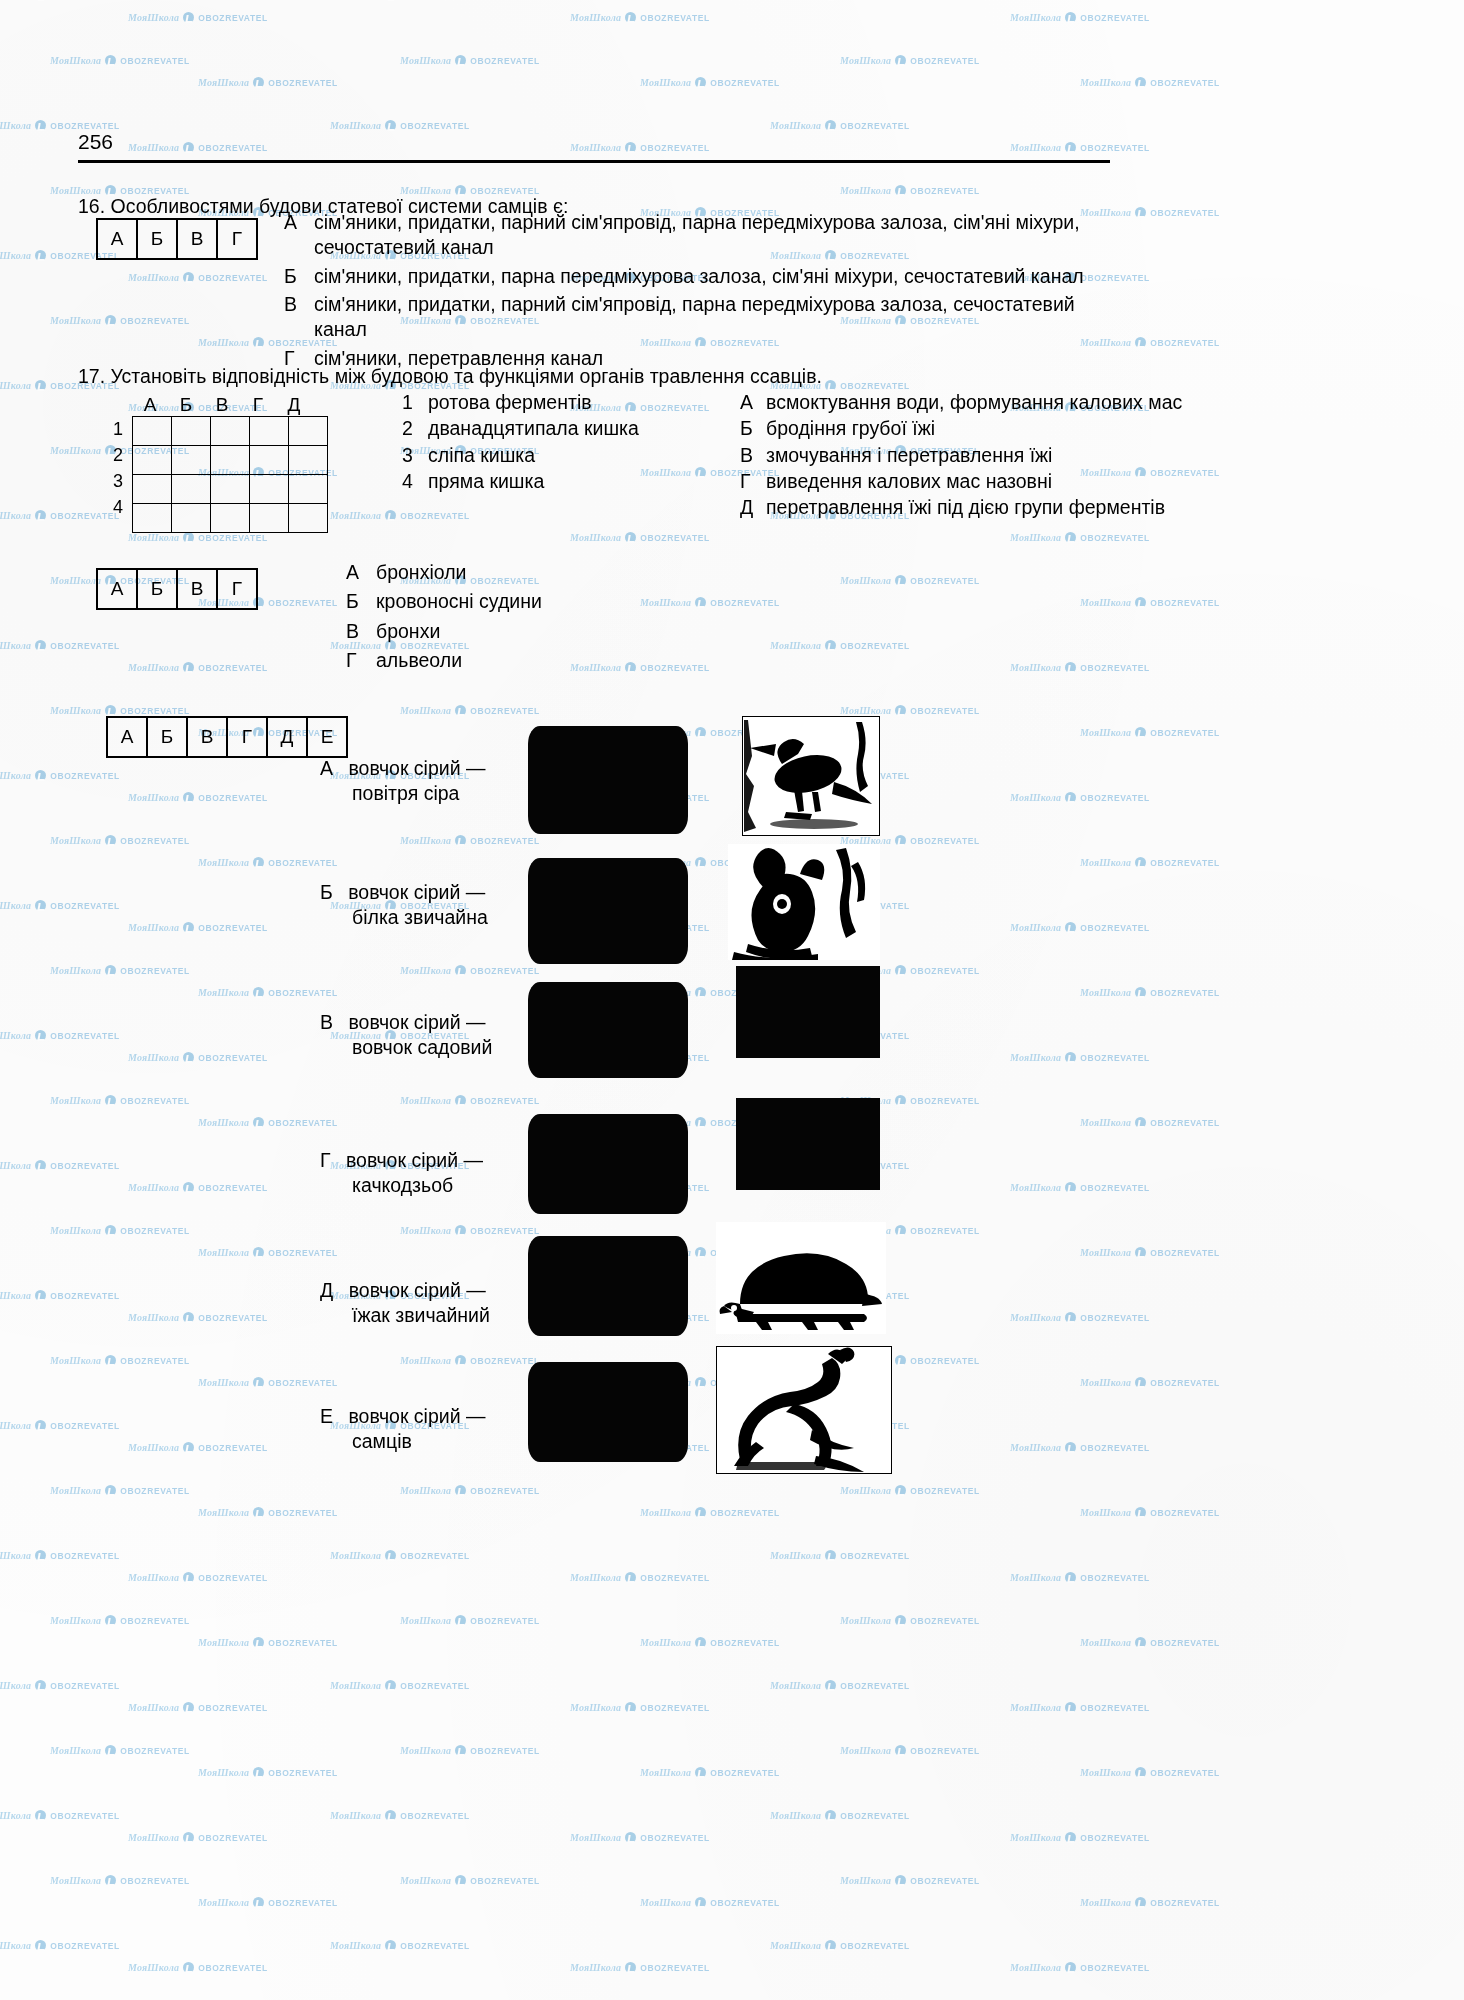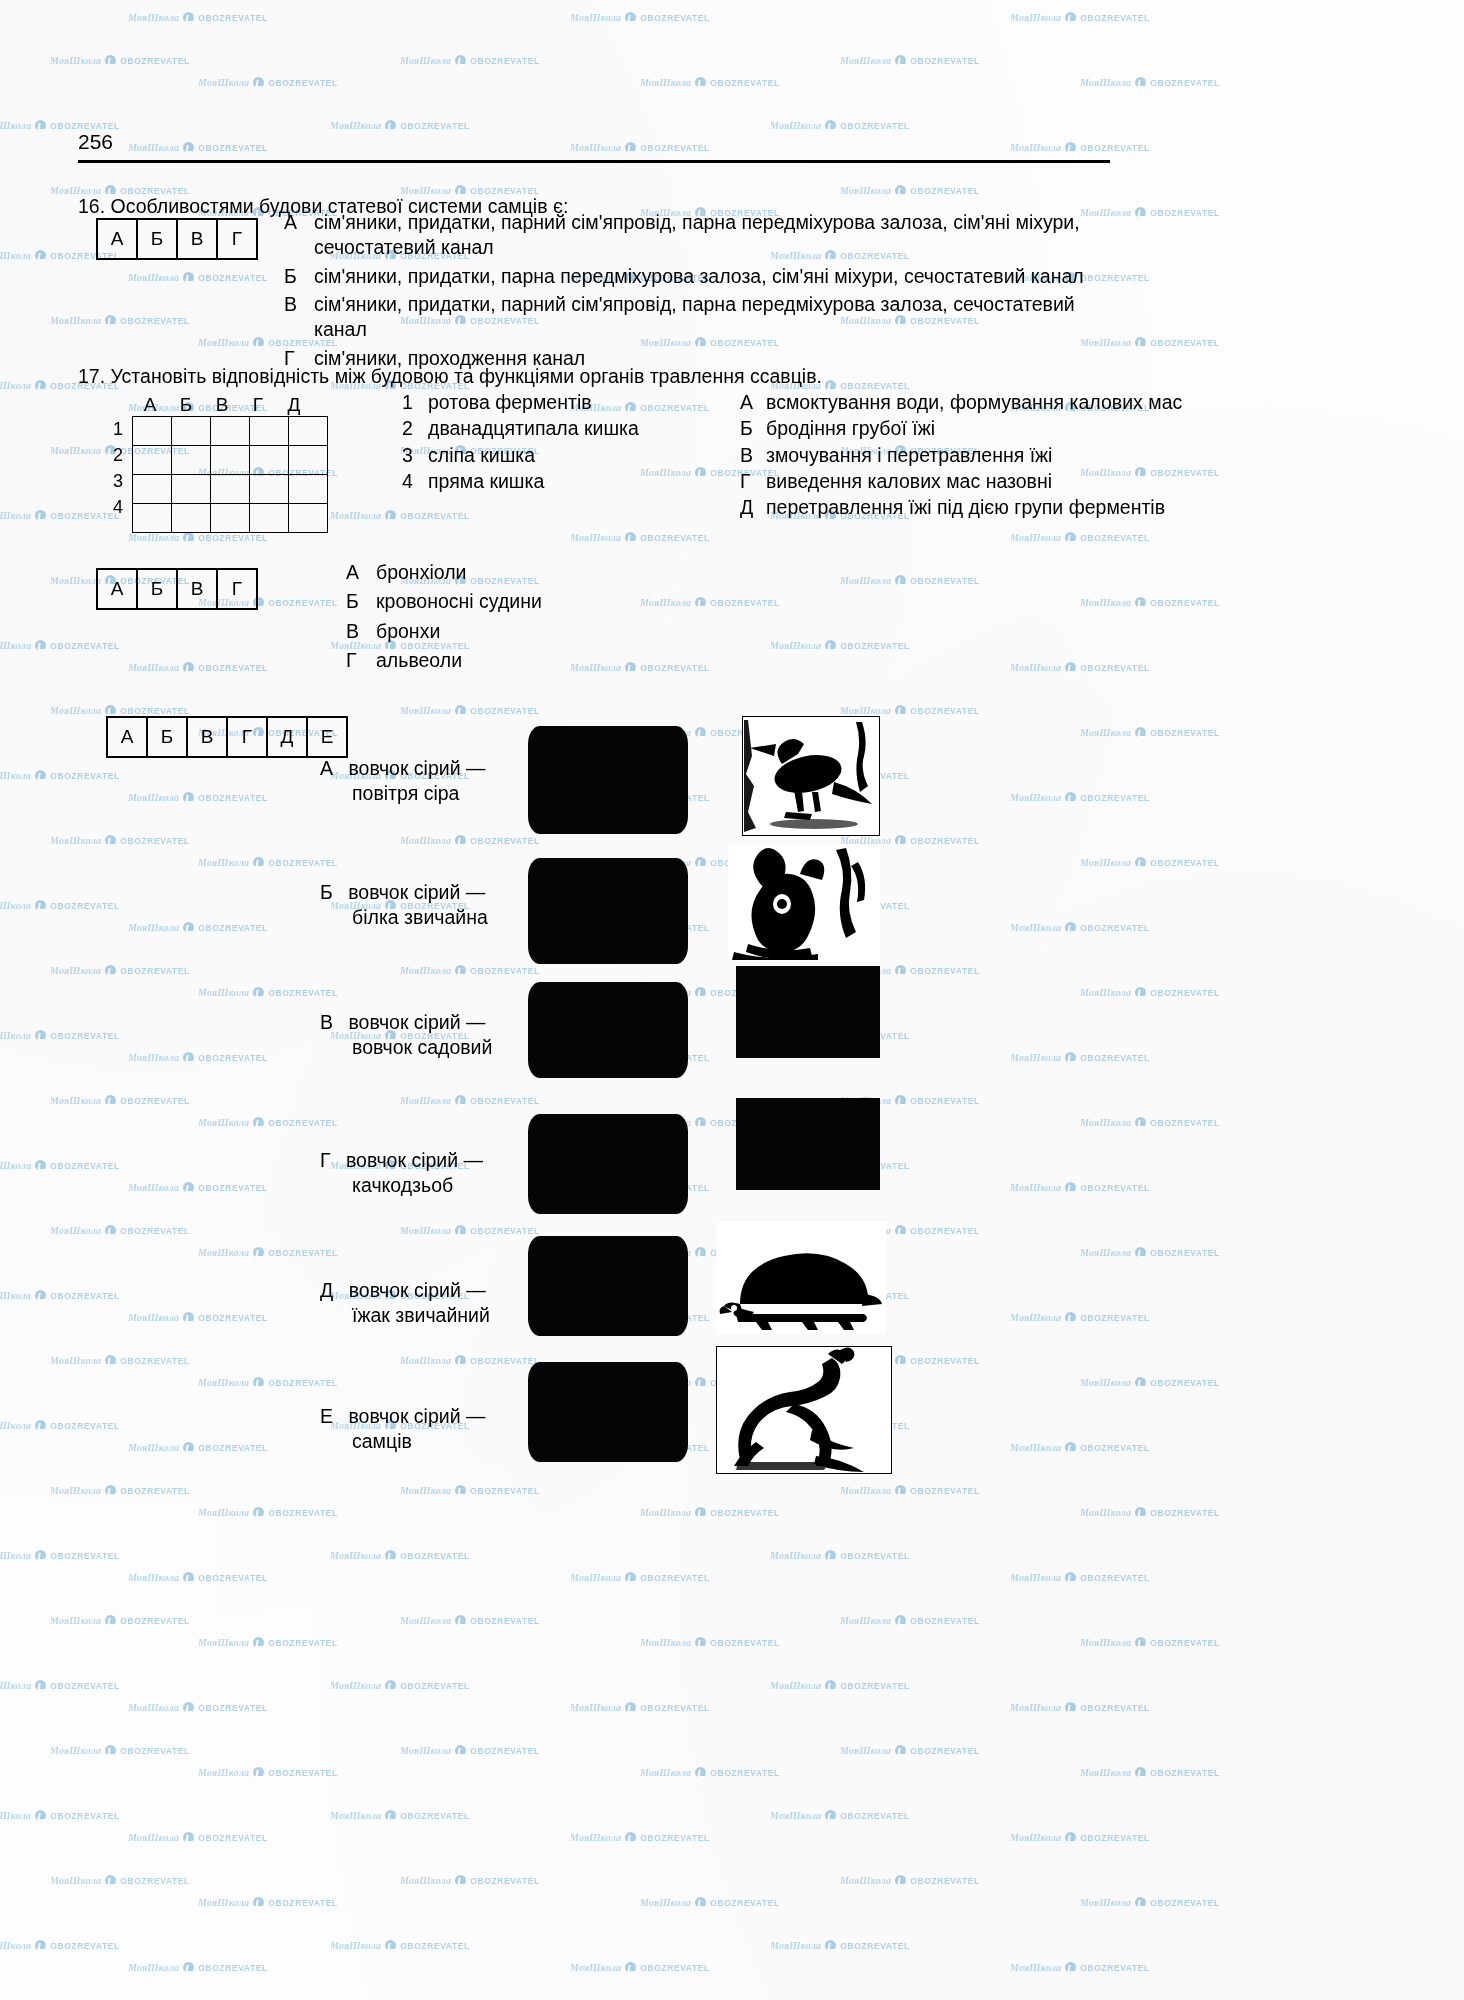--- a/index.html
+++ b/index.html
@@ -1178,21 +1178,21 @@
     <div class="opt" style="margin-bottom:3px;">
       <div class="lab">Б</div>
       <div class="txt">сім'яники, придатки, парна передміхурова залоза, сім'яні міхури, сечостатевий канал</div>
     </div>
     <div class="opt" style="margin-bottom:3px;">
       <div class="lab">В</div>
       <div class="txt">сім'яники, придатки, парний сім'япровід, парна передміхурова залоза, сечостатевий канал</div>
     </div>
     <div class="opt">
       <div class="lab">Г</div>
-      <div class="txt">сім'яники, проходження канал</div>
+      <div class="txt">сім'яники, перетравлення канал</div>
     </div>
   </div>
 
   <div class="q-num-line" style="top:364px;">
     <span>17.</span>
     <span>Установіть відповідність між будовою та функціями органів травлення ссавців.</span>
   </div>
 
   <div class="matrix" style="left:104px; top:394px;">
     <div class="hdr">

